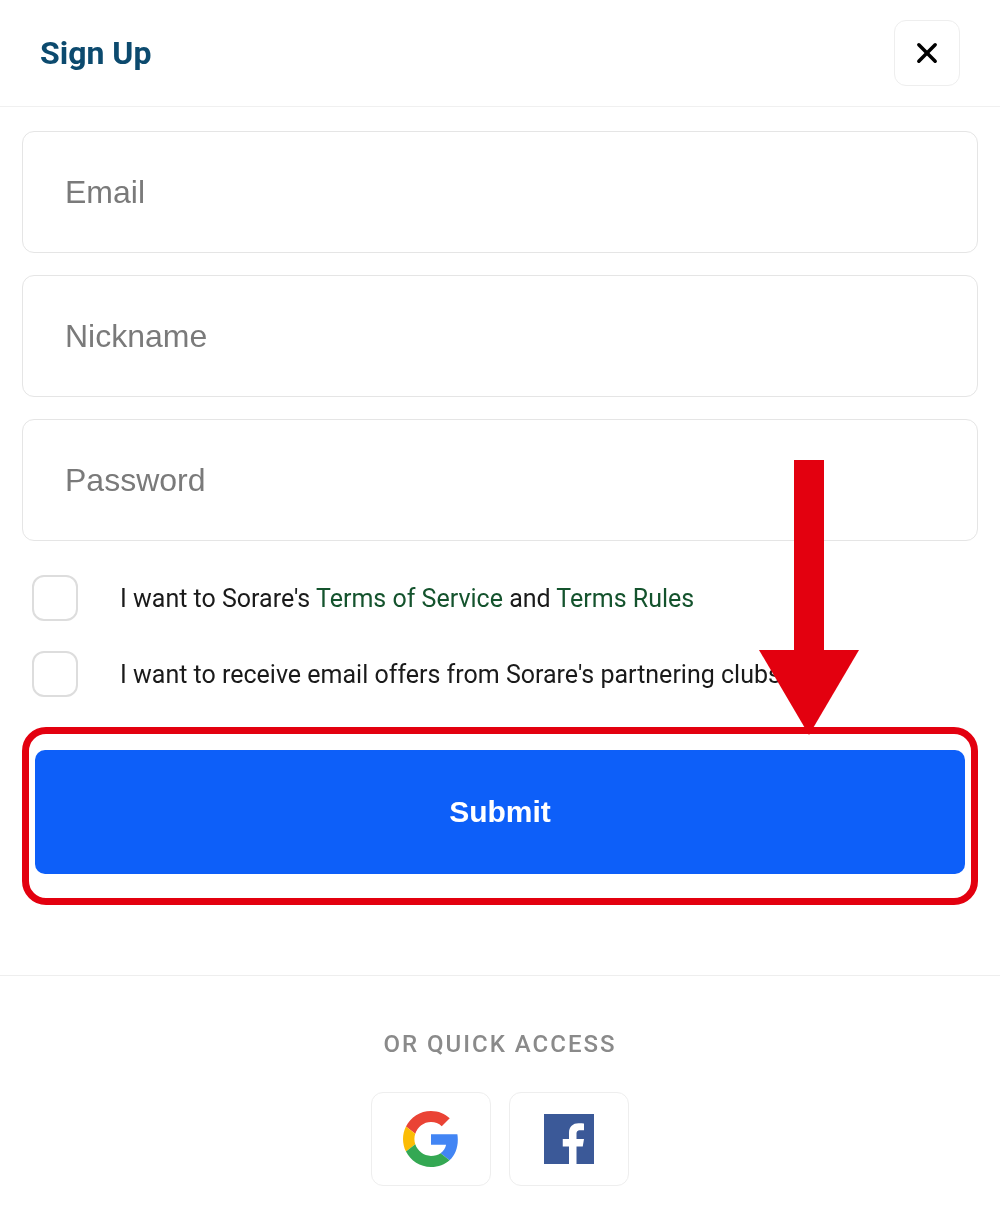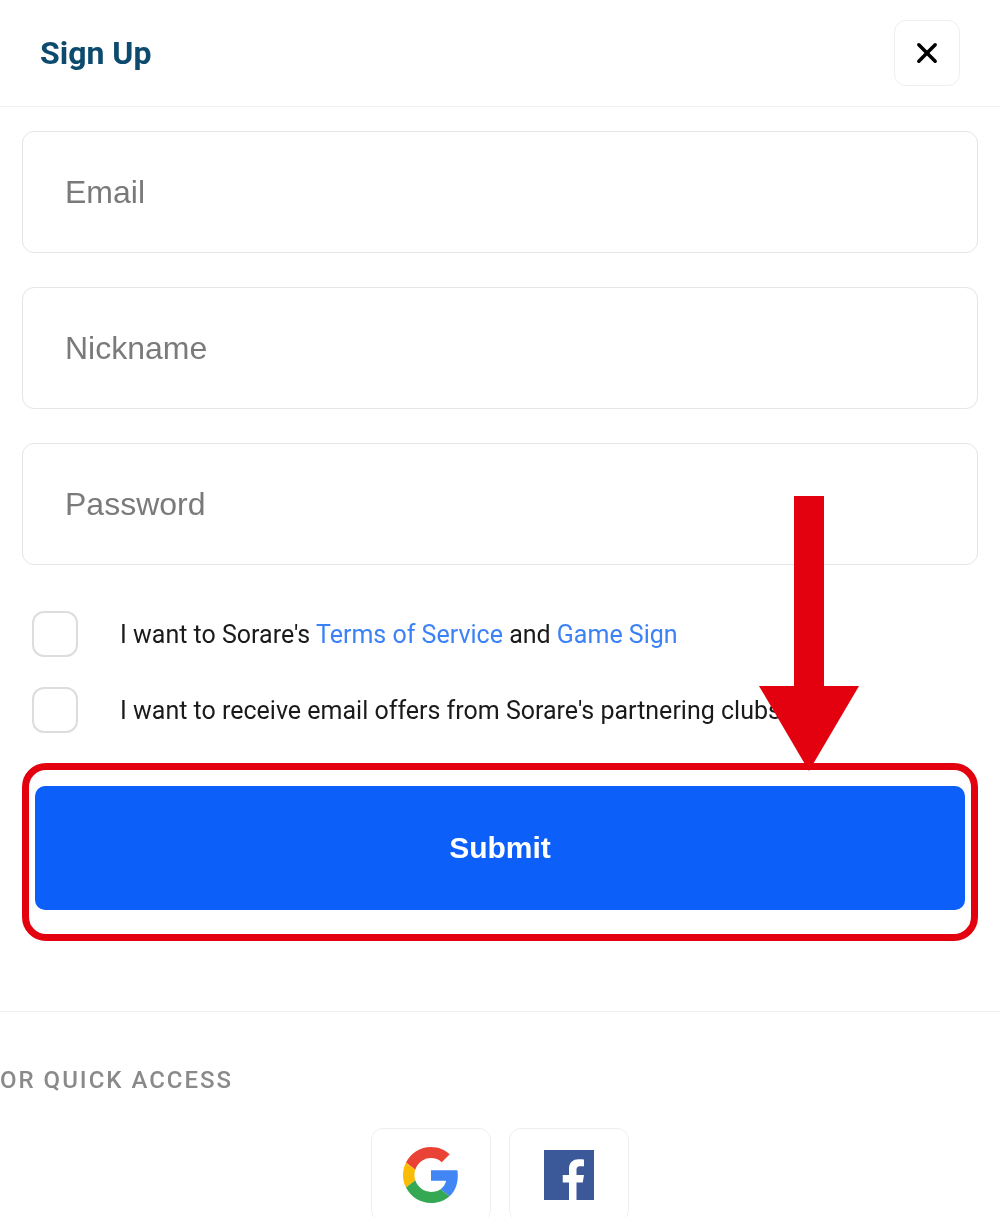--- a/index.html
+++ b/index.html
@@ -46,21 +46,21 @@
     }
     .input-field {
       width: 100%;
       height: 122px;
       border: 1px solid #e5e5e5;
       border-radius: 12px;
       background: #fff;
       padding: 0 42px;
       font-size: 32px;
       color: #333;
-      margin-bottom: 34px;
+      margin-bottom: 22px;
       outline: none;
     }
     .input-field::placeholder {
       color: #7a7a7a;
     }
     .checkbox-row {
       display: flex;
       align-items: center;
       gap: 42px;
       margin-top: 12px;
@@ -75,21 +75,21 @@
       background: #fff;
       cursor: pointer;
       flex-shrink: 0;
     }
     .checkbox-label {
       font-size: 25px;
       color: #1a1a1a;
       line-height: 1.4;
     }
     .checkbox-label a {
-      color: #3b82f6;
+      color: #14532d;
       text-decoration: none;
     }
     .submit-wrapper {
       position: relative;
       border: 7px solid #e3000f;
       border-radius: 24px;
       padding: 16px 6px 24px 6px;
       margin-top: 2px;
     }
     .submit-btn {
@@ -107,20 +107,21 @@
       position: absolute;
       top: -274px;
       right: 112px;
       pointer-events: none;
     }
     .divider-line {
       border-top: 1px solid #eee;
       margin-top: 50px;
     }
     .quick-access {
+      text-align: center;
       padding-top: 54px;
     }
     .quick-label {
       font-size: 24px;
       letter-spacing: 2px;
       color: #8a8a8a;
       font-weight: 500;
       margin-bottom: 34px;
     }
     .social-row {
@@ -154,21 +155,21 @@
 </div>
 
 <div class="form-area">
   <input class="input-field" type="text" placeholder="Email" style="">
   <input class="input-field" type="text" placeholder="Nickname" style="">
   <input class="input-field" type="password" placeholder="Password" style="">
 
   <div class="checkbox-row">
     <div class="checkbox"></div>
     <div class="checkbox-label">
-      <span>I want to Sorare's </span><a href="#">Terms of Service</a><span> and </span><a href="#">Game Sign</a>
+      <span>I want to Sorare's </span><a href="#">Terms of Service</a><span> and </span><a href="#">Terms Rules</a>
     </div>
   </div>
 
   <div class="checkbox-row">
     <div class="checkbox"></div>
     <div class="checkbox-label">I want to receive email offers from Sorare's partnering clubs.</div>
   </div>
 
   <div class="submit-wrapper">
     <svg class="arrow-annotation" width="100" height="280" viewBox="0 0 100 280">

